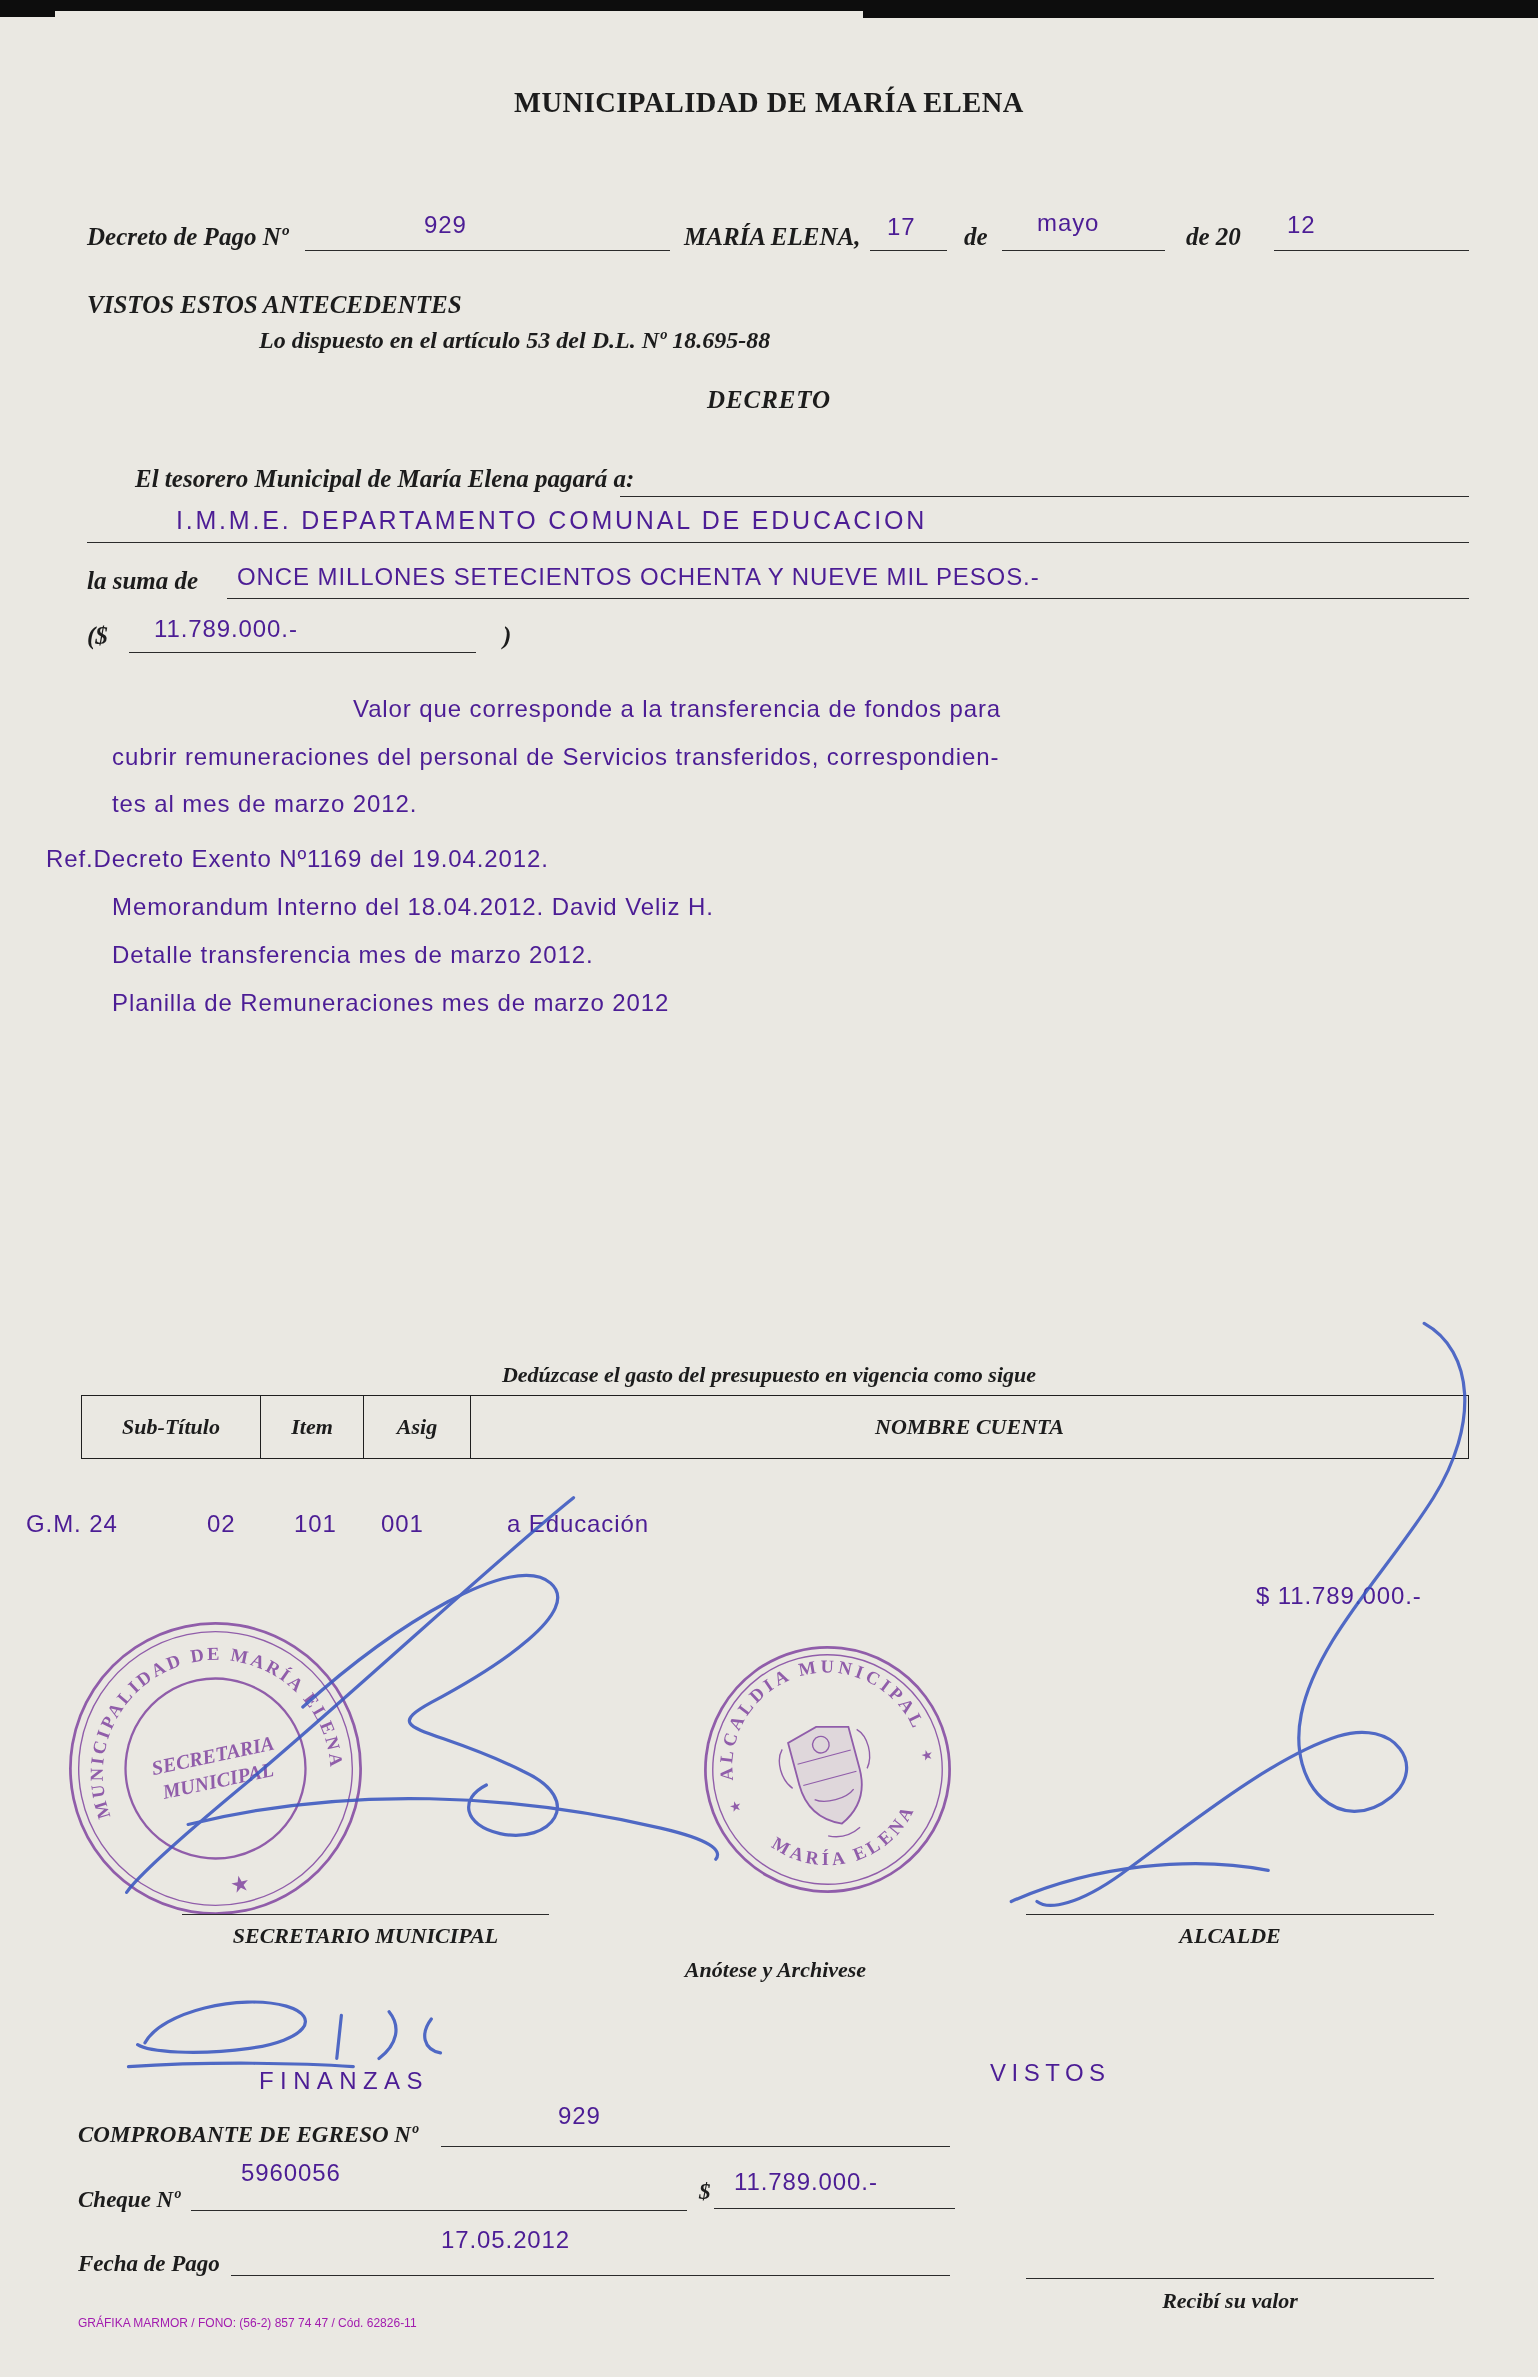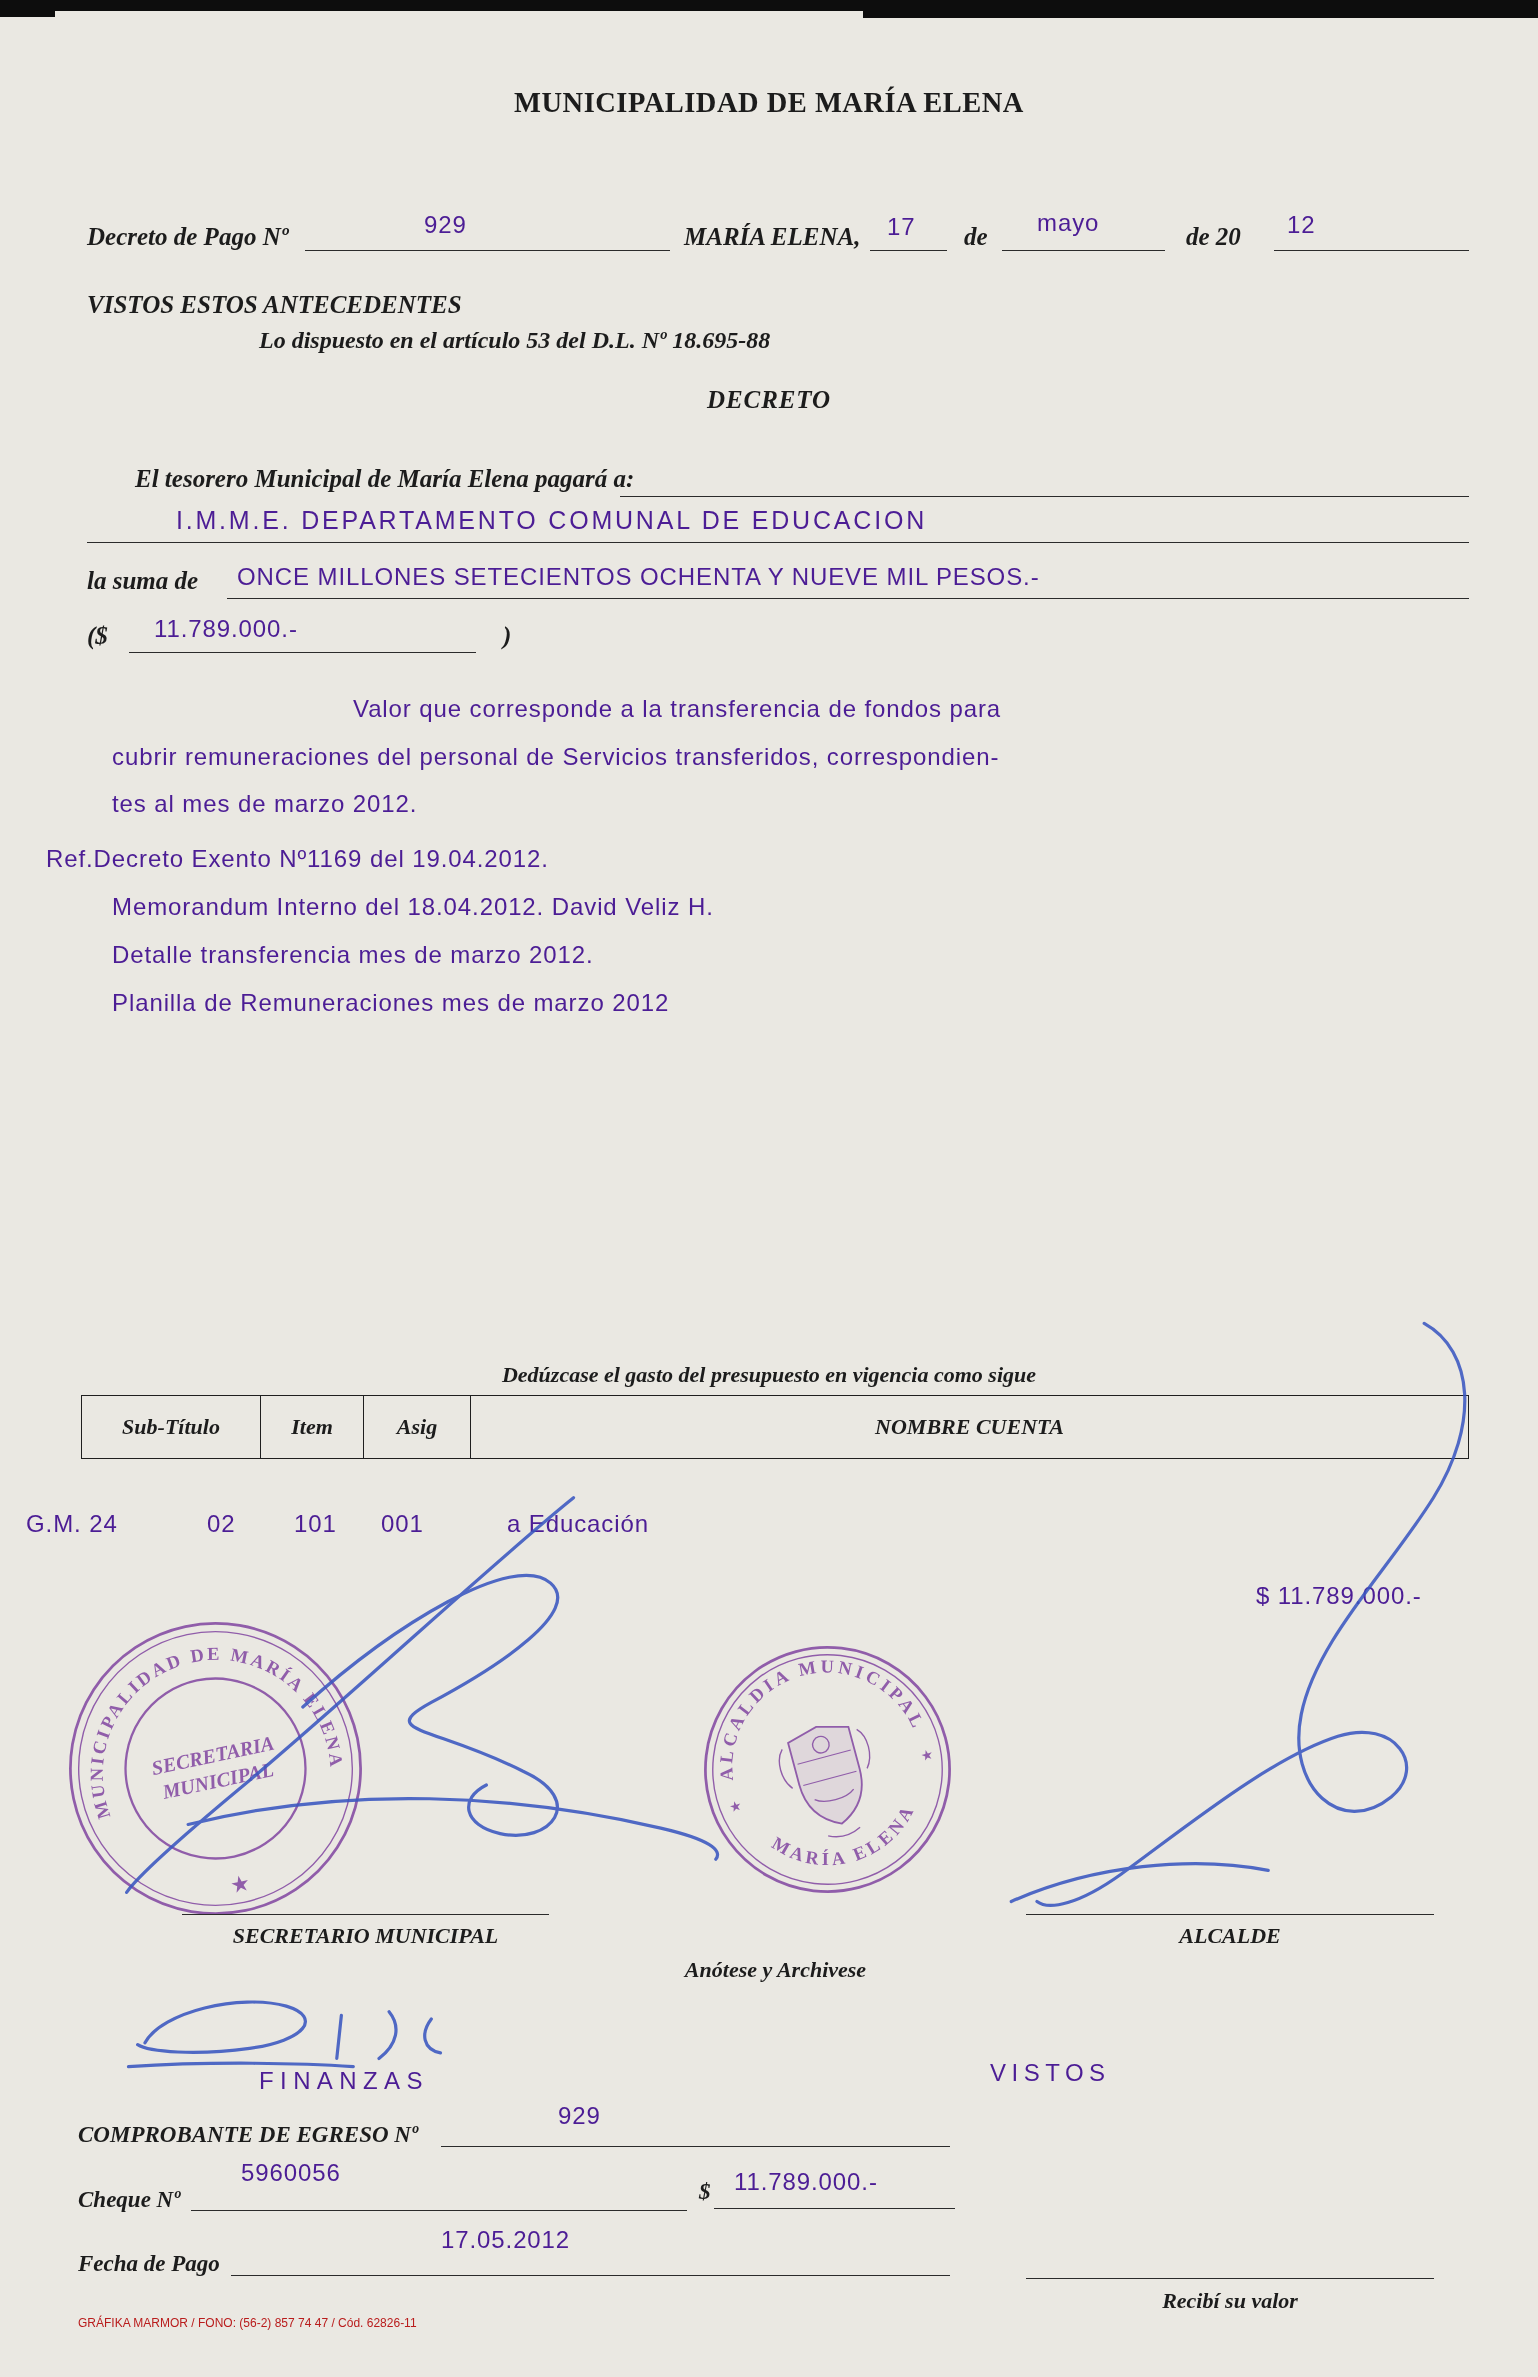--- a/index.html
+++ b/index.html
@@ -163,21 +163,21 @@
 <div class="abs mono mono26" style="left:734px;top:2168px;">11.789.000.-</div>
 <div class="rule" style="left:714px;top:2208px;width:241px;"></div>
 
 <div class="abs serif-b-i lbl25" style="left:78px;top:2251px;">Fecha de Pago</div>
 <div class="abs mono mono26" style="left:441px;top:2226px;">17.05.2012</div>
 <div class="rule" style="left:231px;top:2275px;width:719px;"></div>
 
 <div class="rule" style="left:1026px;top:2278px;width:408px;"></div>
 <div class="abs center serif-b-i" style="left:1026px;top:2288px;width:408px;font-size:22px;">Recibí su valor</div>
 
-<div class="abs" style="left:78px;top:2316px;font-family:'Liberation Sans',sans-serif;font-size:12px;color:#b91c1c;">GRÁFIKA MARMOR  / FONO: (56-2) 857 74 47 / Cód. 62826-11</div>
+<div class="abs" style="left:78px;top:2316px;font-family:'Liberation Sans',sans-serif;font-size:12px;color:#a21caf;">GRÁFIKA MARMOR  / FONO: (56-2) 857 74 47 / Cód. 62826-11</div>
 
 <svg class="pen" width="1538" height="2377" viewBox="0 0 1676 2590">
   <g stroke="#3a57c0" stroke-width="3.5" fill="none" stroke-linecap="round" opacity="0.88">
 
     <path d="M 625 1632 C 540 1700 380 1850 260 1950 C 200 2000 150 2045 138 2062"></path>
     <path d="M 330 1860 C 430 1770 560 1690 600 1725 C 635 1755 545 1815 470 1855 C 410 1888 470 1880 570 1930 C 640 1962 600 2010 545 1998 C 505 1989 500 1960 530 1945"></path>
     <path d="M 205 1988 C 380 1945 560 1955 720 1992 C 772 2004 788 2016 780 2026"></path>
 
     <path d="M 1552 1442 C 1606 1472 1612 1552 1562 1632 C 1512 1712 1434 1788 1418 1868 C 1402 1948 1462 2002 1516 1958 C 1556 1925 1520 1872 1458 1892 C 1386 1915 1296 1988 1222 2042 C 1176 2075 1143 2082 1130 2072"></path>
     <path d="M 1102 2072 C 1192 2032 1300 2022 1382 2038"></path>

